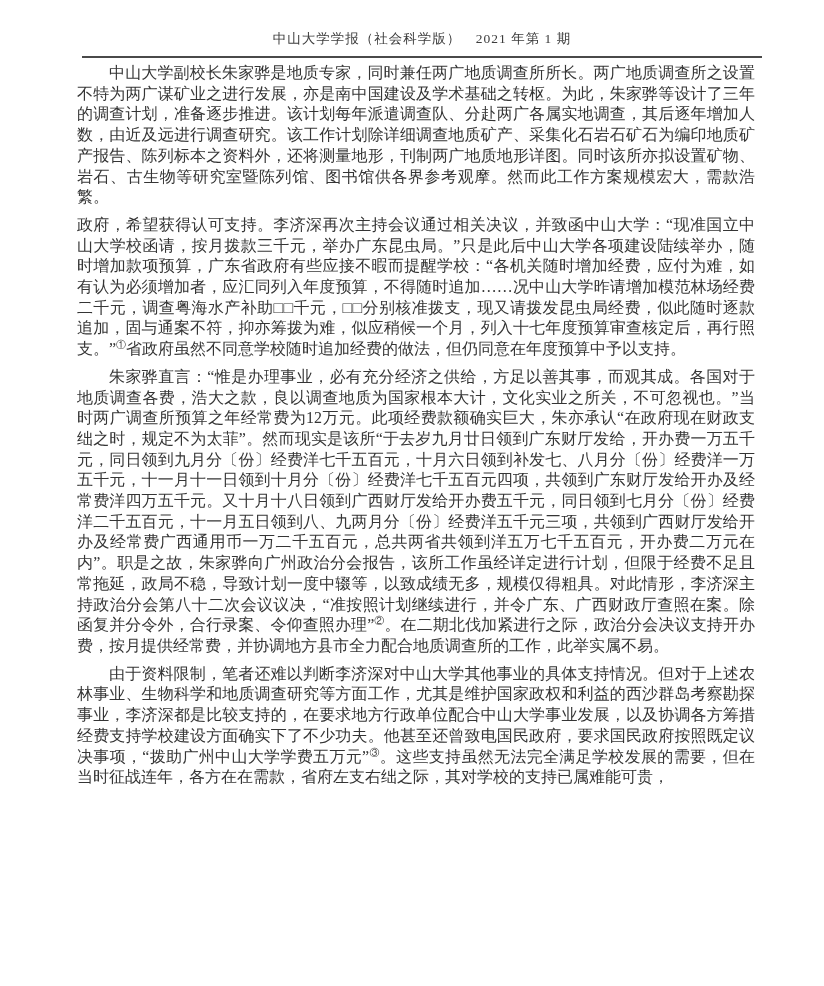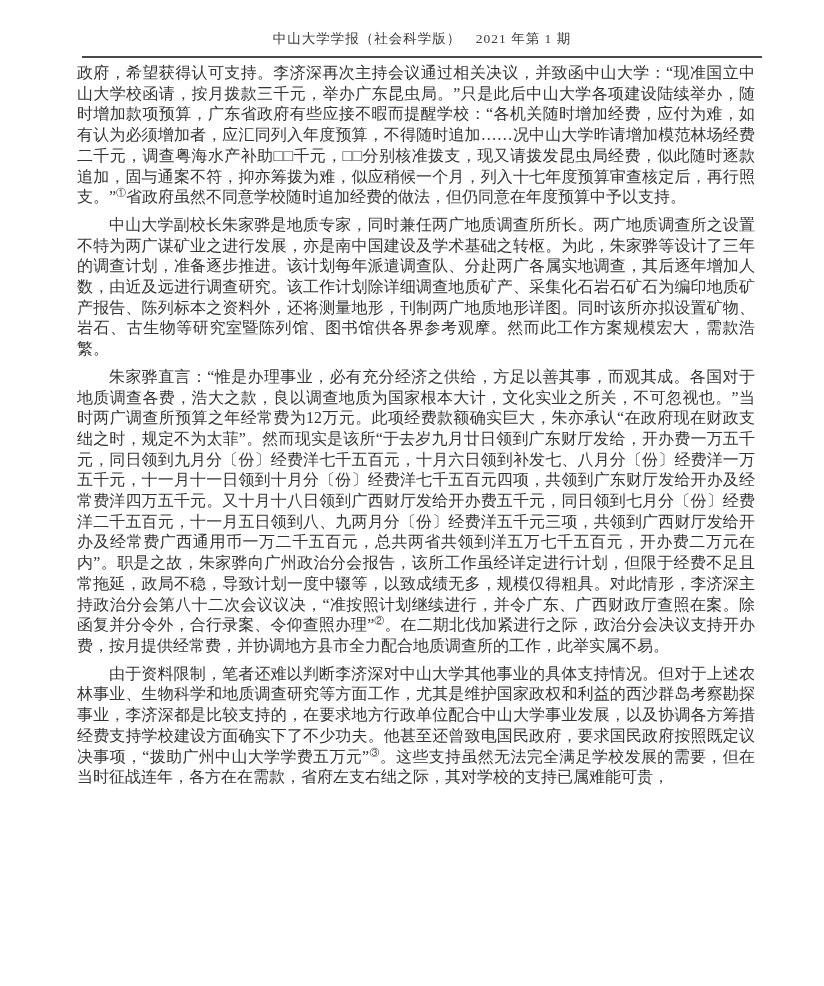--- a/index.html
+++ b/index.html
@@ -89,22 +89,22 @@
 </head>
 <body>
 
 <div class="page">
 
   <div class="journal-header">中山大学学报（社会科学版）　2021 年第 1 期</div>
 
   <div class="header-rule"></div>
 
   <div class="article-body">
+    <p class="para indent">中山大学副校长朱家骅是地质专家，同时兼任两广地质调查所所长。两广地质调查所之设置不特为两广谋矿业之进行发展，亦是南中国建设及学术基础之转枢。为此，朱家骅等设计了三年的调查计划，准备逐步推进。该计划每年派遣调查队、分赴两广各属实地调查，其后逐年增加人数，由近及远进行调查研究。该工作计划除详细调查地质矿产、采集化石岩石矿石为编印地质矿产报告、陈列标本之资料外，还将测量地形，刊制两广地质地形详图。同时该所亦拟设置矿物、岩石、古生物等研究室暨陈列馆、图书馆供各界参考观摩。然而此工作方案规模宏大，需款浩繁。</p>
     <p class="para">政府，希望获得认可支持。李济深再次主持会议通过相关决议，并致函中山大学：“现准国立中山大学校函请，按月拨款三千元，举办广东昆虫局。”只是此后中山大学各项建设陆续举办，随时增加款项预算，广东省政府有些应接不暇而提醒学校：“各机关随时增加经费，应付为难，如有认为必须增加者，应汇同列入年度预算，不得随时追加……况中山大学昨请增加模范林场经费二千元，调查粤海水产补助□□千元，□□分别核准拨支，现又请拨发昆虫局经费，似此随时逐款追加，固与通案不符，抑亦筹拨为难，似应稍候一个月，列入十七年度预算审查核定后，再行照支。”<sup>①</sup>省政府虽然不同意学校随时追加经费的做法，但仍同意在年度预算中予以支持。</p>
-    <p class="para indent">中山大学副校长朱家骅是地质专家，同时兼任两广地质调查所所长。两广地质调查所之设置不特为两广谋矿业之进行发展，亦是南中国建设及学术基础之转枢。为此，朱家骅等设计了三年的调查计划，准备逐步推进。该计划每年派遣调查队、分赴两广各属实地调查，其后逐年增加人数，由近及远进行调查研究。该工作计划除详细调查地质矿产、采集化石岩石矿石为编印地质矿产报告、陈列标本之资料外，还将测量地形，刊制两广地质地形详图。同时该所亦拟设置矿物、岩石、古生物等研究室暨陈列馆、图书馆供各界参考观摩。然而此工作方案规模宏大，需款浩繁。</p>
     <p class="para indent">朱家骅直言：“惟是办理事业，必有充分经济之供给，方足以善其事，而观其成。各国对于地质调查各费，浩大之款，良以调查地质为国家根本大计，文化实业之所关，不可忽视也。”当时两广调查所预算之年经常费为12万元。此项经费款额确实巨大，朱亦承认“在政府现在财政支绌之时，规定不为太菲”。然而现实是该所“于去岁九月廿日领到广东财厅发给，开办费一万五千元，同日领到九月分〔份〕经费洋七千五百元，十月六日领到补发七、八月分〔份〕经费洋一万五千元，十一月十一日领到十月分〔份〕经费洋七千五百元四项，共领到广东财厅发给开办及经常费洋四万五千元。又十月十八日领到广西财厅发给开办费五千元，同日领到七月分〔份〕经费洋二千五百元，十一月五日领到八、九两月分〔份〕经费洋五千元三项，共领到广西财厅发给开办及经常费广西通用币一万二千五百元，总共两省共领到洋五万七千五百元，开办费二万元在内”。职是之故，朱家骅向广州政治分会报告，该所工作虽经详定进行计划，但限于经费不足且常拖延，政局不稳，导致计划一度中辍等，以致成绩无多，规模仅得粗具。对此情形，李济深主持政治分会第八十二次会议议决，“准按照计划继续进行，并令广东、广西财政厅查照在案。除函复并分令外，合行录案、令仰查照办理”<sup>②</sup>。在二期北伐加紧进行之际，政治分会决议支持开办费，按月提供经常费，并协调地方县市全力配合地质调查所的工作，此举实属不易。</p>
     <p class="para indent">由于资料限制，笔者还难以判断李济深对中山大学其他事业的具体支持情况。但对于上述农林事业、生物科学和地质调查研究等方面工作，尤其是维护国家政权和利益的西沙群岛考察勘探事业，李济深都是比较支持的，在要求地方行政单位配合中山大学事业发展，以及协调各方筹措经费支持学校建设方面确实下了不少功夫。他甚至还曾致电国民政府，要求国民政府按照既定议决事项，“拨助广州中山大学学费五万元”<sup>③</sup>。这些支持虽然无法完全满足学校发展的需要，但在当时征战连年，各方在在需款，省府左支右绌之际，其对学校的支持已属难能可贵，</p>
 
     <h2 class="section-heading">四、学以救弊：李济深的教育救国理念</h2>
 
     <p class="para indent">传统中国之精英教育，往往脱离社会民生实际，讲求科举应试之道德教化和艰难晦涩之贵族学问。科举停废以后，学校教育专业多样化，逐渐适应社会实际要求，以实际活动来长养生徒创造力。革命时</p>
   </div>
 
   <div class="page-footer">
     <div class="footnote-rule"></div>

